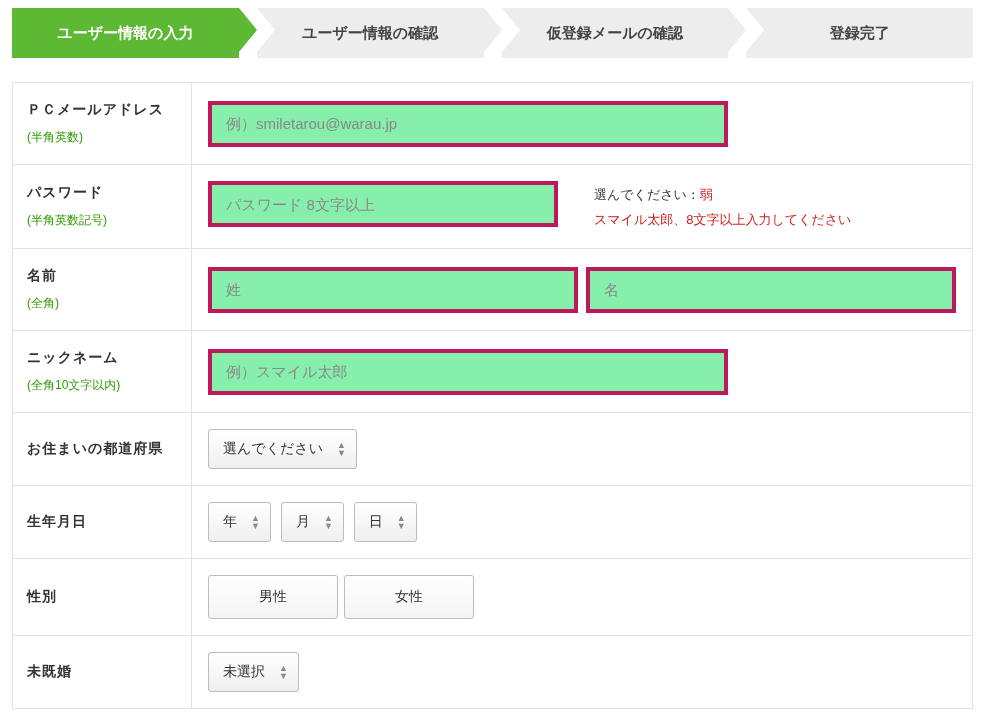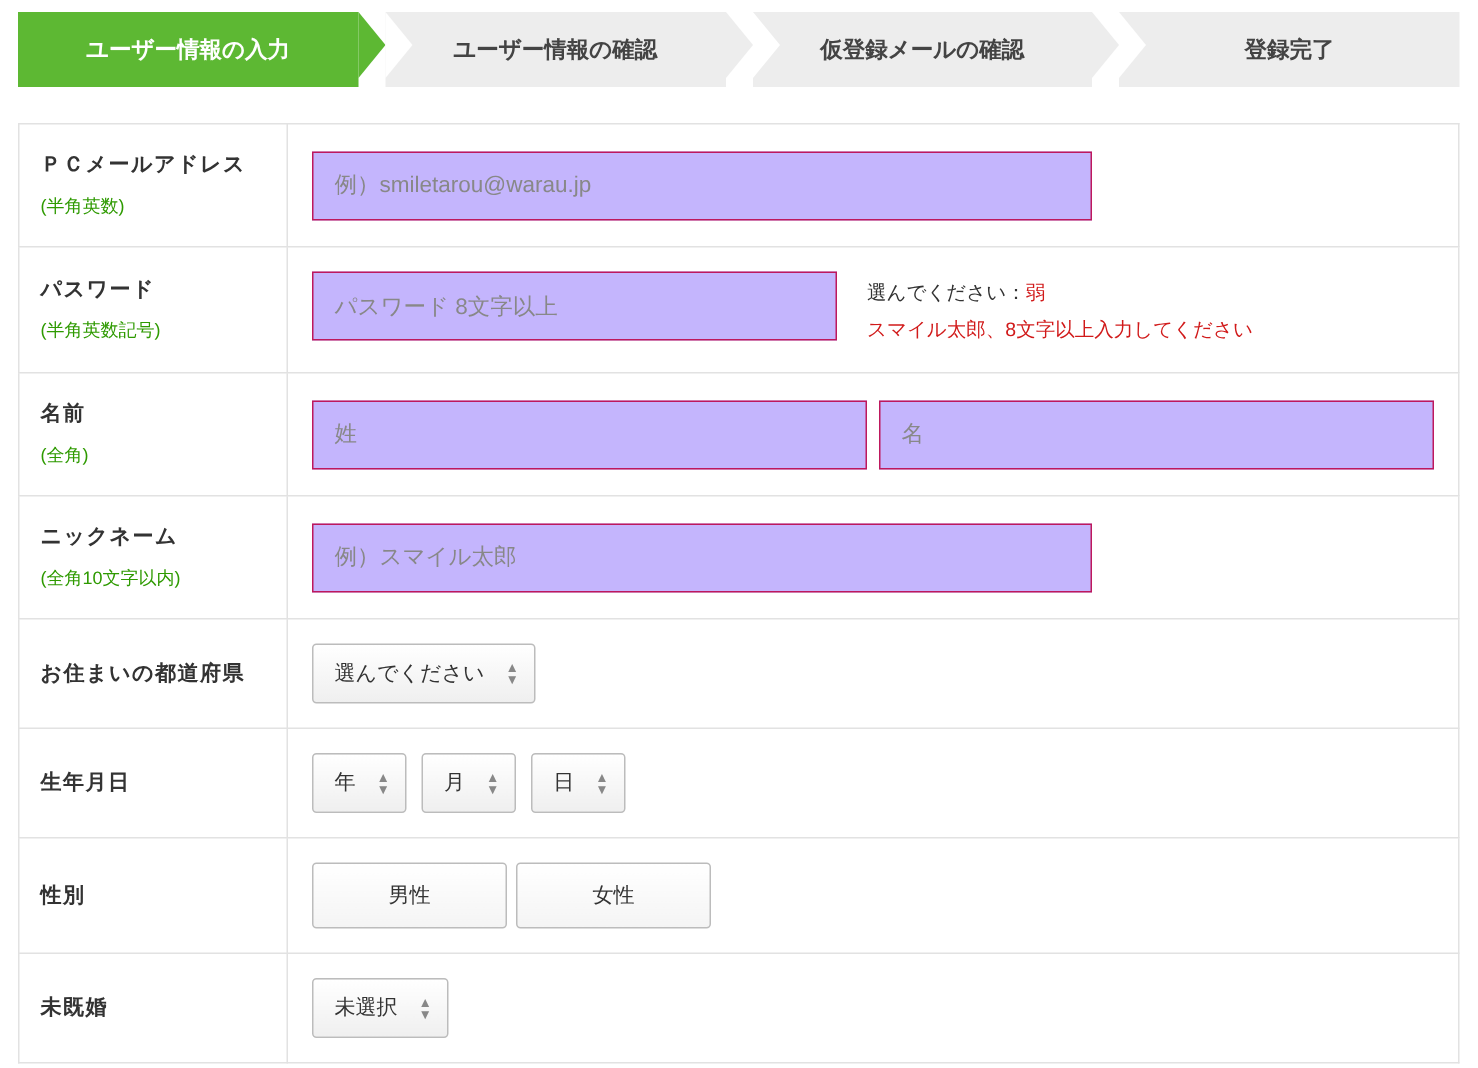--- a/index.html
+++ b/index.html
@@ -84,36 +84,36 @@
       font-size: 12px;
       font-weight: normal;
       color: #2e9a00;
     }
     td.field-cell {
       padding: 16px;
     }
     input.text, input.text-small {
       width: 520px;
       height: 46px;
-      border: 1px solid #be185d;
+      border: 4px solid #be185d;
       padding: 0 14px;
       font-size: 15px;
-      background: #c4b5fd;
+      background: #86efac;
       color: #333;
     }
     input.text::placeholder { color: #888; }
     .half-row {
       display: flex;
       gap: 8px;
     }
     .half-row input.text { width: 370px; }
     .password-row {
       display: flex;
       align-items: flex-start;
-      gap: 20px;
+      gap: 36px;
     }
     .password-row input.text { width: 350px; }
     .password-info {
       font-size: 13px;
       line-height: 1.9;
       padding-top: 2px;
     }
     .password-info .red { color: #d11a1a; }
 
     .select-wrap {

